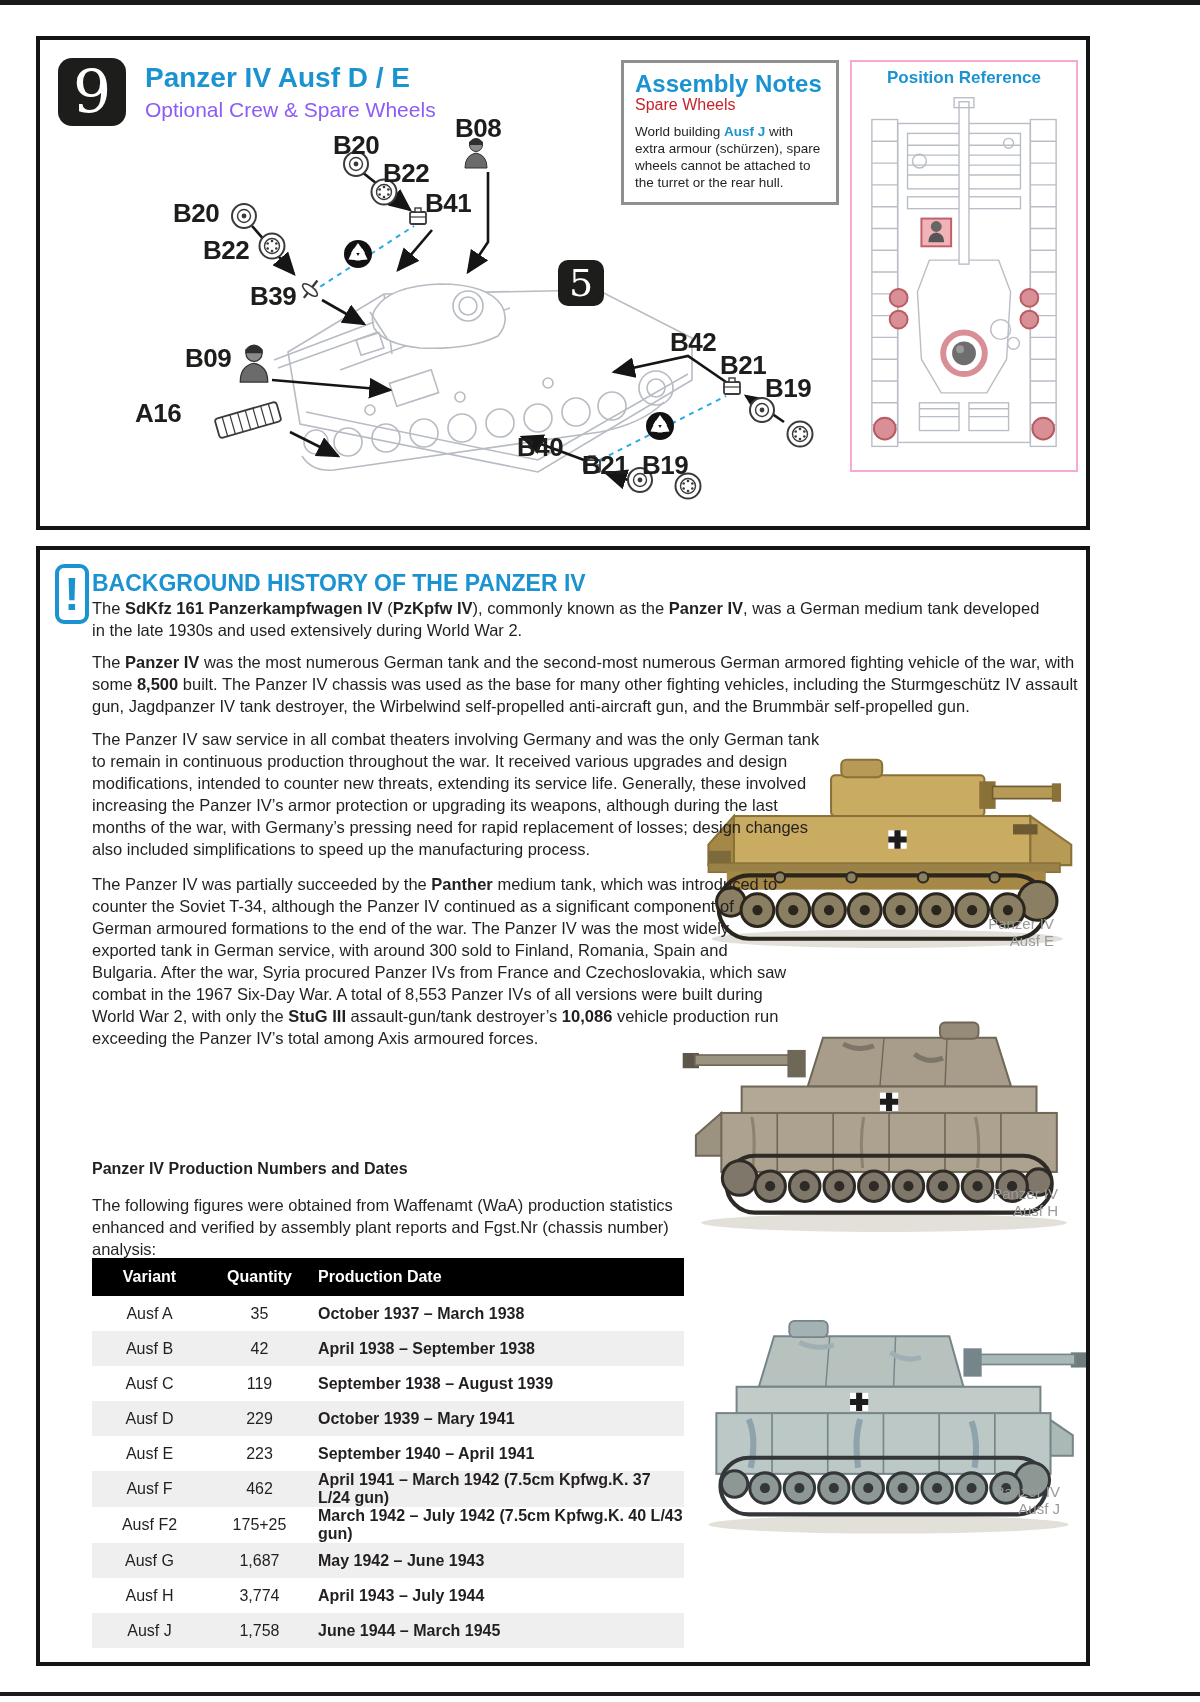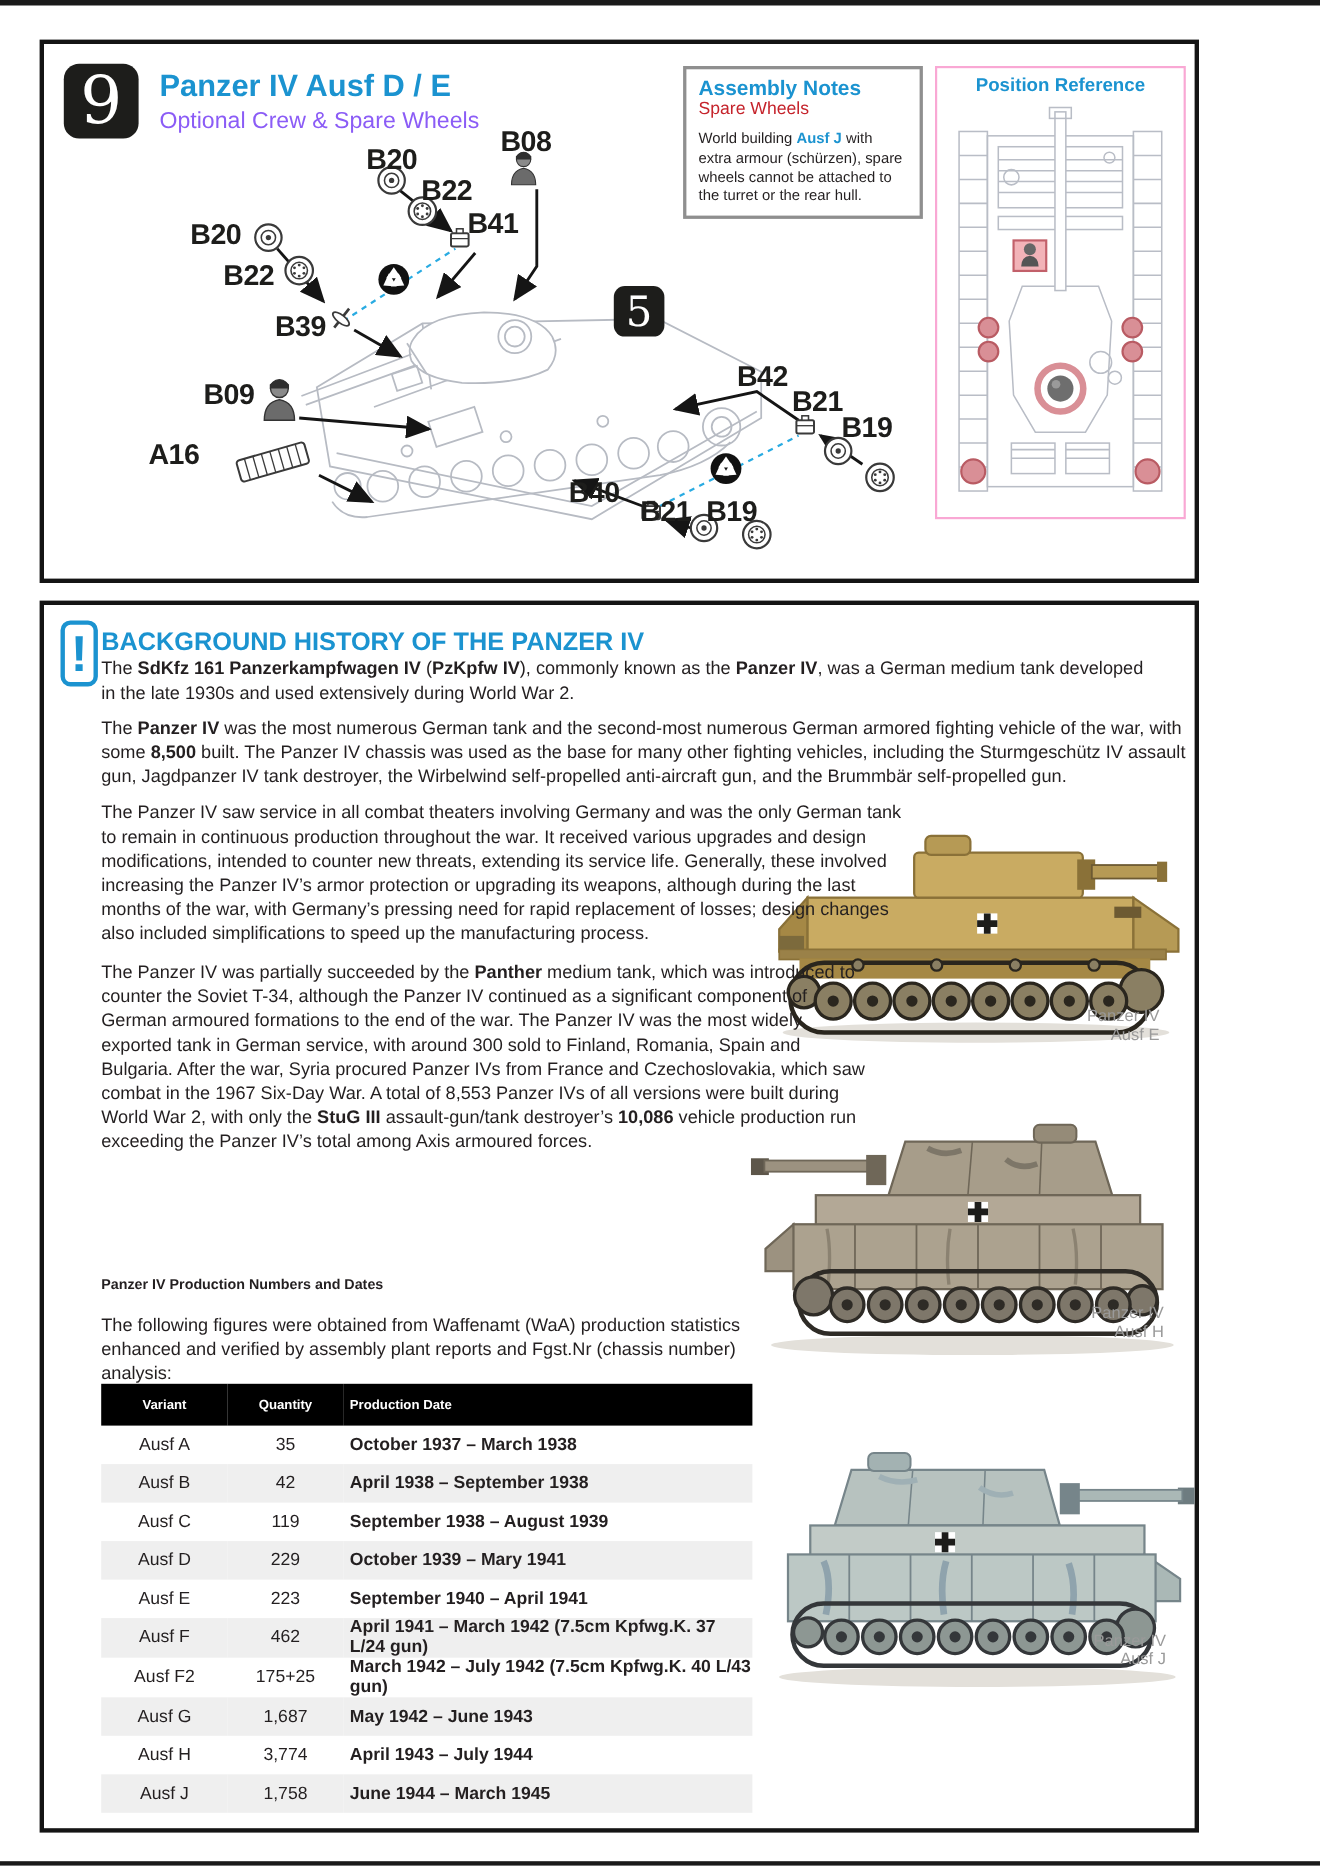--- a/index.html
+++ b/index.html
@@ -18,47 +18,47 @@
     background:#1d1d1b; border-radius:10px; color:#fff; display:flex; align-items:center;
     justify-content:center; font-family:"DejaVu Serif", serif; font-size:38px; z-index:4; }
   .step-title { position:absolute; left:105px; top:22px; font-size:28px; font-weight:bold; color:#1b93d0; }
   .step-subtitle { position:absolute; left:105px; top:58px; font-size:21px; color:#8b5cf6; }
   .diagram-svg { position:absolute; left:0; top:0; width:1046px; height:486px; z-index:1; }
   .part-label { position:absolute; font-size:26px; font-weight:bold; color:#1d1d1b;
     letter-spacing:-0.5px; z-index:2; white-space:nowrap; }
 
   .note-box { position:absolute; left:581px; top:20px; width:218px; min-height:130px;
     border:3px solid #8f8f8f; background:#fff; padding:8px 11px 10px 11px; z-index:5; }
-  .note-title { font-size:19px; font-weight:bold; color:#1b93d0; line-height:1.05; }
+  .note-title { font-size:24px; font-weight:bold; color:#1b93d0; line-height:1.05; }
   .note-sub { font-size:16px; color:#c5232b; line-height:1.15; }
   .note-body { font-size:13.5px; line-height:1.28; margin-top:8px; color:#231f20; }
 
   .posref-box { position:absolute; left:810px; top:20px; width:228px; height:412px;
     border:2px solid #f9a8d4; background:#fff; padding:6px 8px; z-index:5; }
   .posref-title { text-align:center; font-size:17px; font-weight:bold; color:#1b93d0; margin-bottom:4px; }
   .posref-svg { width:100%; height:372px; }
 
   
   .box-bottom { position:absolute; left:36px; top:546px; width:1054px; height:1120px;
     border:4px solid #141414; background:#fff; }
   .hist-icon { position:absolute; left:15px; top:14px; width:34px; height:60px;
     border:4px solid #1b93d0; border-radius:9px; color:#1b93d0; font-size:46px; font-weight:bold;
     display:flex; align-items:center; justify-content:center; }
   .hist-title { position:absolute; left:52px; top:20px; font-size:23px; font-weight:bold; color:#1b93d0; }
   .para { position:absolute; font-size:16.5px; line-height:22px; color:#231f20; z-index:3; }
   #p1 { left:52px; top:47px; width:955px; }
   #p2 { left:52px; top:101px; width:990px; }
   #p3 { left:52px; top:178px; width:735px; }
   #p4 { left:52px; top:323px; width:700px; }
-  .sub-heading { position:absolute; left:52px; top:610px; font-size:13px; font-weight:bold; color:#231f20; }
+  .sub-heading { position:absolute; left:52px; top:610px; font-size:16px; font-weight:bold; color:#231f20; }
   #p5 { left:52px; top:644px; width:618px; }
 
   .prod-table { position:absolute; left:52px; top:708px; width:592px; border-collapse:collapse;
     font-size:16px; z-index:3; }
-  .prod-table th { background:#000; color:#fff; font-weight:bold; height:38px; font-size:12px; }
+  .prod-table th { background:#000; color:#fff; font-weight:bold; height:38px; font-size:16px; }
   .prod-table th:nth-child(1) { width:115px; text-align:center; }
   .prod-table th:nth-child(2) { width:105px; text-align:center; }
   .prod-table th:nth-child(3) { width:372px; text-align:left; padding-left:6px; }
   .prod-table td { height:35px; vertical-align:middle; }
   .prod-table td:nth-child(1), .prod-table td:nth-child(2) { text-align:center; }
   .prod-table td:nth-child(3) { text-align:left; padding-left:6px;font-weight:bold; }
   .prod-table tbody tr:nth-child(even) { background:#efefef; }
 
   .photo { position:absolute; z-index:2; }
   #photo1 { left:622px; top:172px; width:425px; height:230px; }

